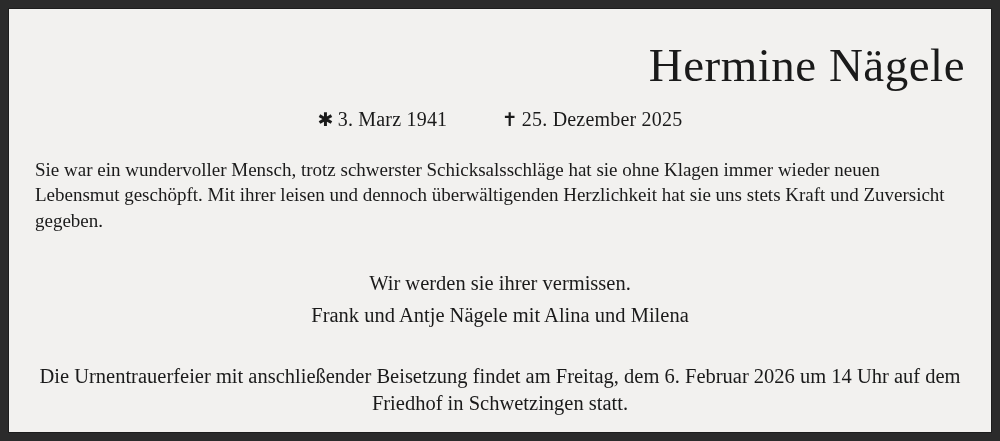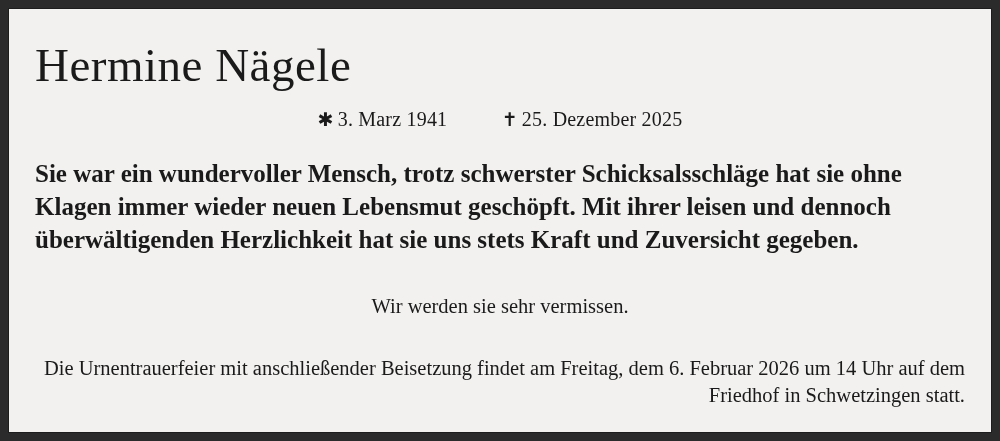--- a/index.html
+++ b/index.html
@@ -23,21 +23,21 @@
     border: 1px solid #1d1d1d;
     box-sizing: border-box;
     color: #1a1a1a;
   }
   .inner {
     padding: 26px 26px 0 26px;
     box-sizing: border-box;
     height: 100%;
   }
   .name {
-    text-align: left;
+    text-align: right;
     font-size: 47px;
     line-height: 1.05;
     font-weight: 400;
     letter-spacing: 0.5px;
     margin: 6px 0 0 0;
     font-family: "Liberation Serif", serif;
   }
   .dates {
     text-align: center;
     margin-top: 18px;
@@ -47,61 +47,61 @@
   .dates .sym {
     font-size: 19px;
     padding-right: 4px;
   }
   .dates .gap {
     display: inline-block;
     width: 44px;
   }
   .body-text {
     margin-top: 26px;
-    font-size: 25px;
+    font-size: 19px;
     line-height: 1.32;
     text-align: left;
-    font-weight: bold;
   }
   .farewell {
     margin-top: 36px;
     font-size: 20.5px;
     line-height: 1.38;
     text-align: center;
   }
   .farewell .line1 {
     display: block;
   }
   .farewell .line2 {
     display: block;
     margin-top: 4px;
   }
   .closing {
     margin-top: 34px;
     font-size: 20.5px;
     line-height: 1.32;
-    text-align: right;
+    text-align: center;
   }
 </style>
 </head>
 <body>
 
 <div class="obituary">
   <div class="inner">
 
     <div class="name">Hermine Nägele</div>
 
     <div class="dates">
       <span class="sym">✱</span><span>3. Marz 1941</span>
       <span class="gap"></span>
       <span class="sym">✝</span><span>25. Dezember 2025</span>
     </div>
 
     <div class="body-text">Sie war ein wundervoller Mensch, trotz schwerster Schicksalsschläge hat sie ohne Klagen immer wieder neuen Lebensmut geschöpft. Mit ihrer leisen und dennoch überwältigenden Herzlichkeit hat sie uns stets Kraft und Zuversicht gegeben.</div>
 
     <div class="farewell">
-      <span class="line1">Wir werden sie sehr vermissen.</span>
+      <span class="line1">Wir werden sie ihrer vermissen.</span>
+      <span class="line2">Frank und Antje Nägele mit Alina und Milena</span>
     </div>
 
     <div class="closing">Die Urnentrauerfeier mit anschließender Beisetzung findet am Freitag, dem 6. Februar 2026 um 14 Uhr auf dem Friedhof in Schwetzingen statt.</div>
 
   </div>
 </div>
 
 </body></html>

